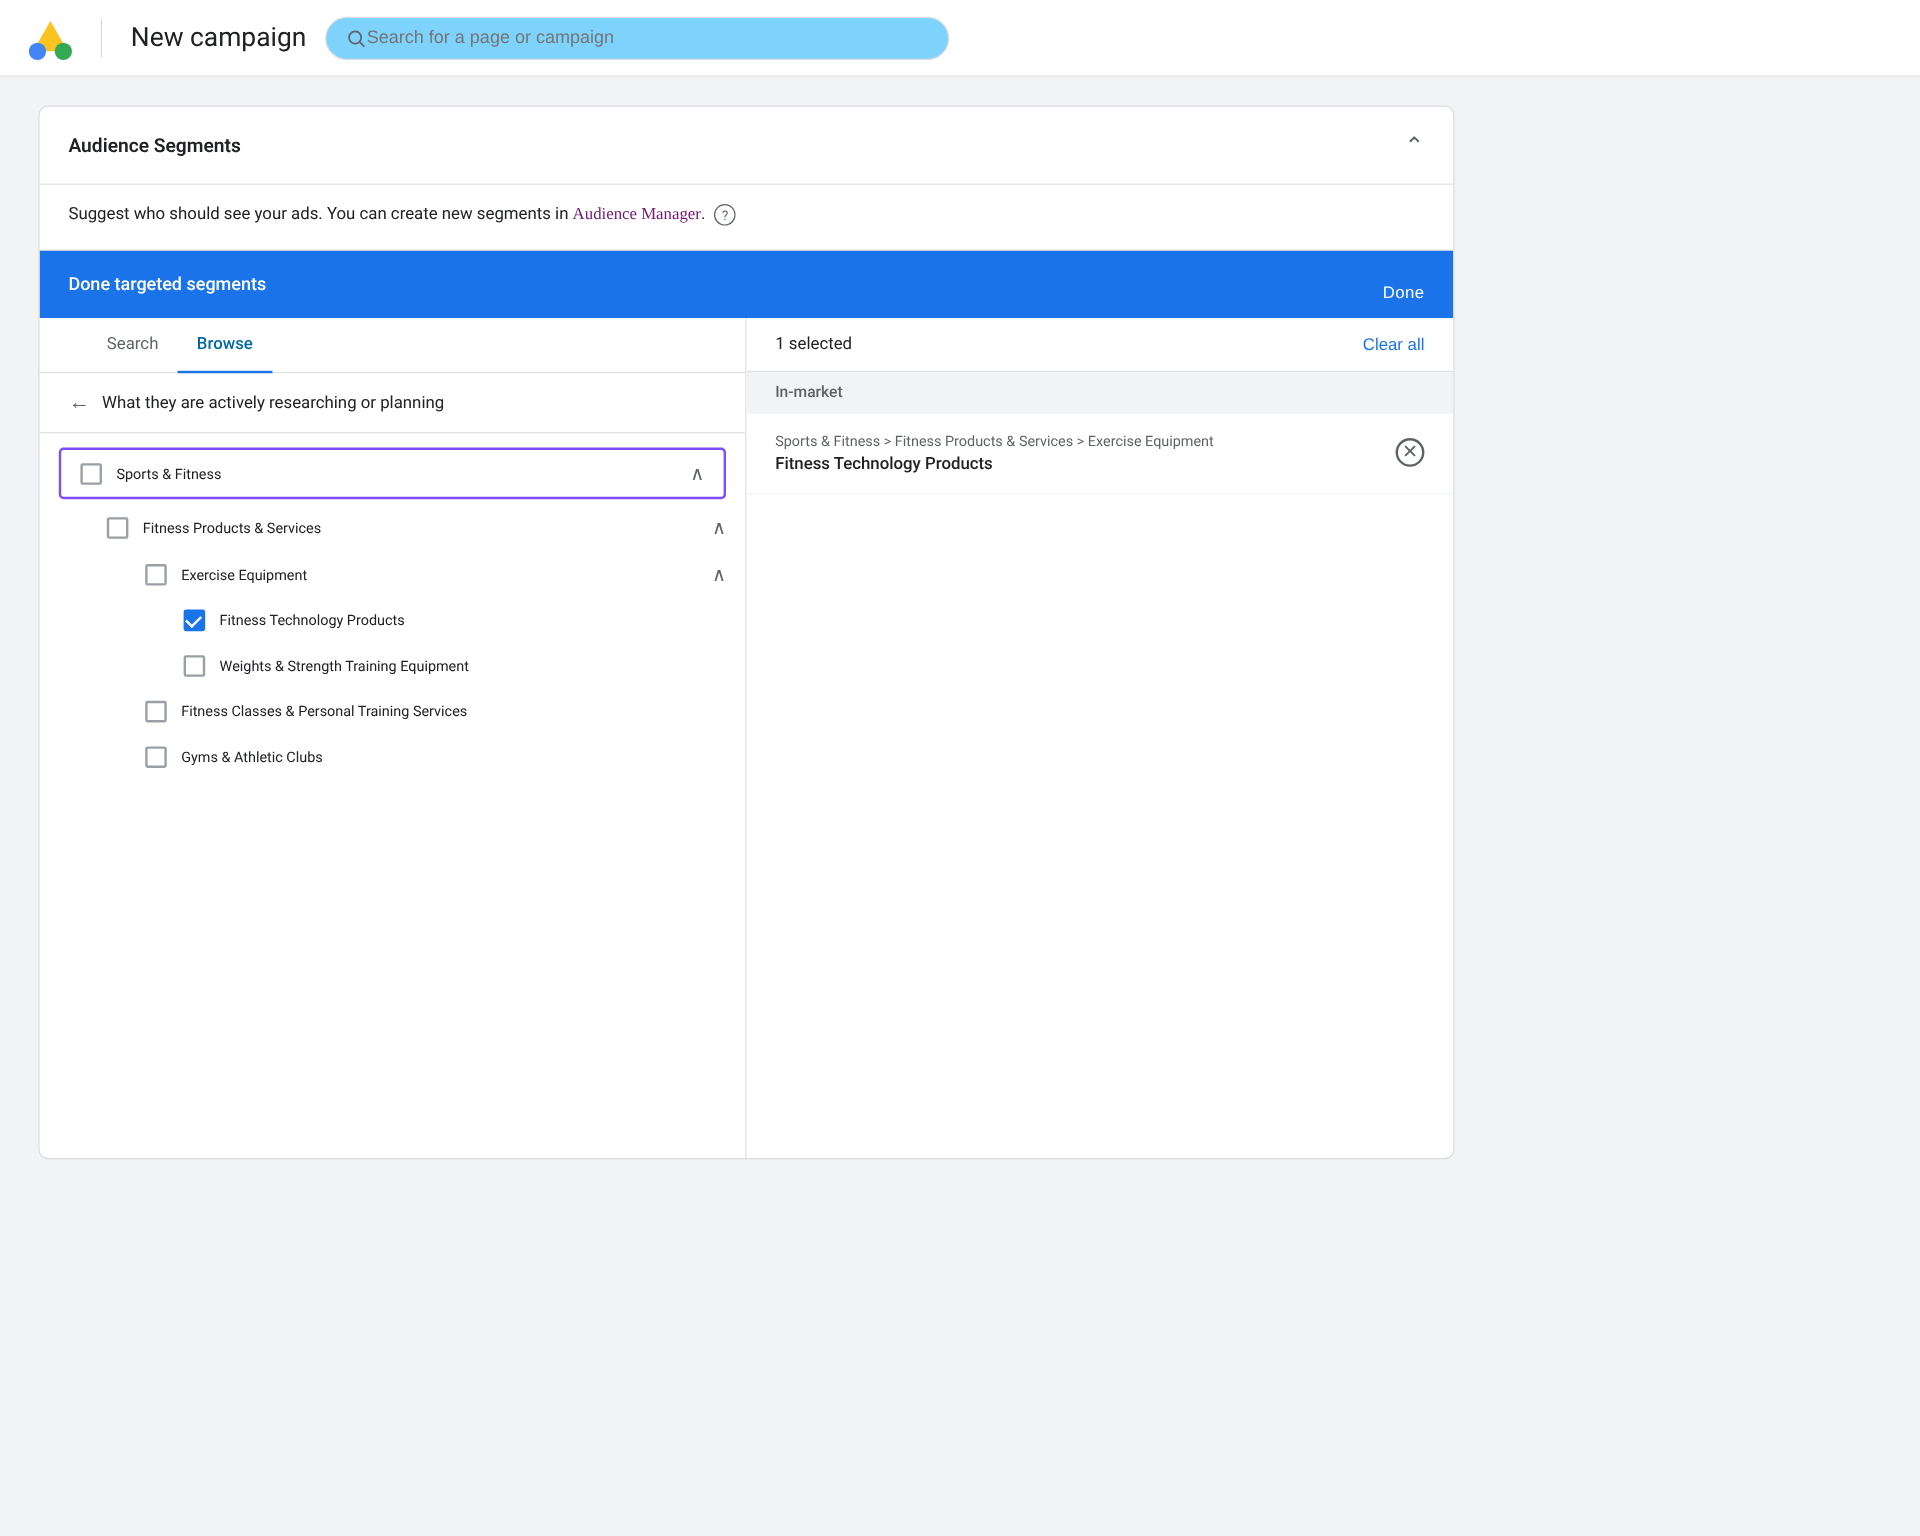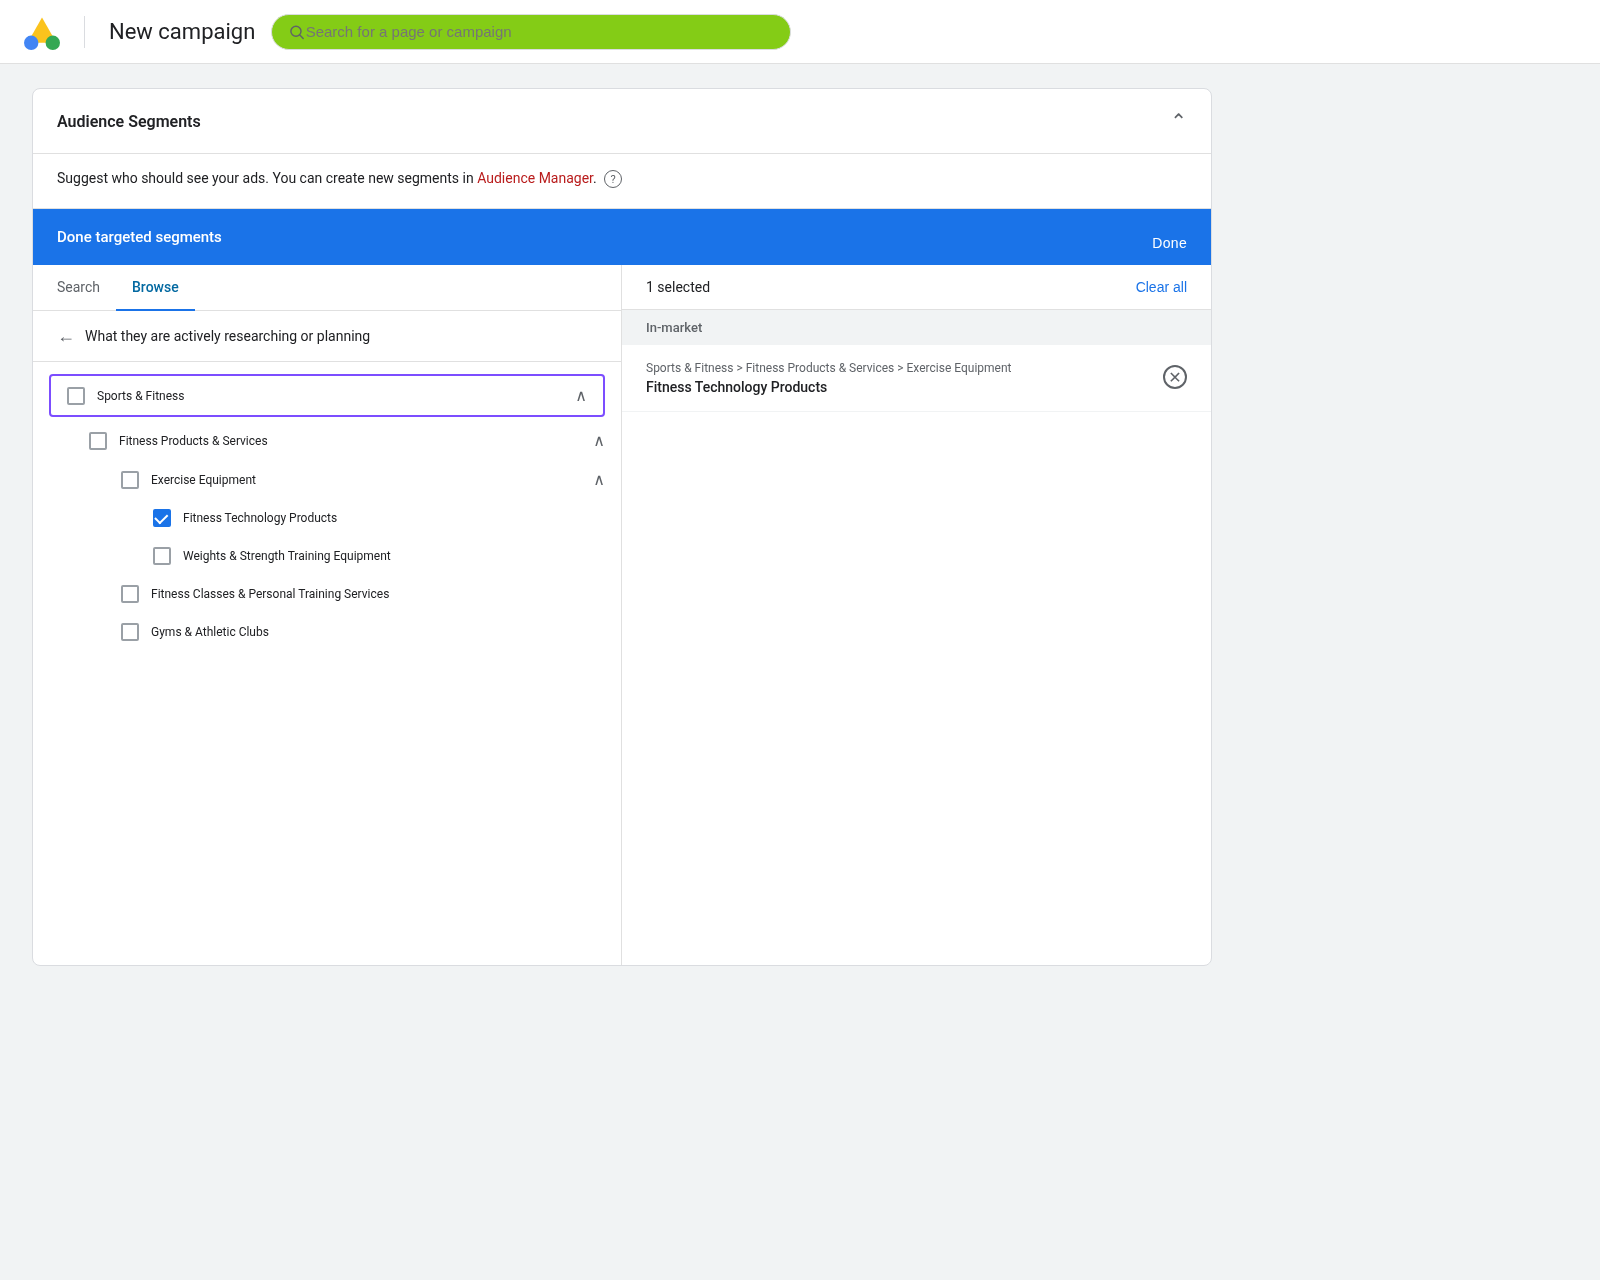--- a/index.html
+++ b/index.html
@@ -38,21 +38,21 @@
       white-space: nowrap;
     }
     .header-search {
       display: flex;
       align-items: center;
       border: 1px solid #dadce0;
       border-radius: 24px;
       padding: 8px 16px;
       gap: 0;
       width: 520px;
-      background: #84cc16;
+      background: #7dd3fc;
     }
     .header-search input {
       border: none;
       outline: none;
       font-size: 15px;
       color: #5f6368;
       width: 100%;
       background: transparent;
     }
 
@@ -89,22 +89,23 @@
     }
 
     
     .card-suggestion {
       padding: 16px 24px 20px;
       font-size: 14px;
       color: #202124;
       border-bottom: 1px solid #e0e0e0;
     }
     .card-suggestion a {
-      color: #b91c1c;
+      color: #701a75;
       text-decoration: none;
+      font-family: Liberation Serif, serif;
     }
     .help-icon {
       display: inline-flex;
       align-items: center;
       justify-content: center;
       width: 18px;
       height: 18px;
       border: 1.5px solid #5f6368;
       border-radius: 50%;
       font-size: 11px;
@@ -151,21 +152,21 @@
     .panel-right {
       width: 50%;
       display: flex;
       flex-direction: column;
     }
 
     
     .tabs {
       display: flex;
       align-items: flex-end;
-      padding: 0 8px;
+      padding: 0 40px;
       border-bottom: 1px solid #e0e0e0;
     }
     .tab {
       padding: 14px 16px;
       font-size: 14px;
       color: #5f6368;
       cursor: pointer;
       border-bottom: 2px solid transparent;
       margin-bottom: -1px;
     }

